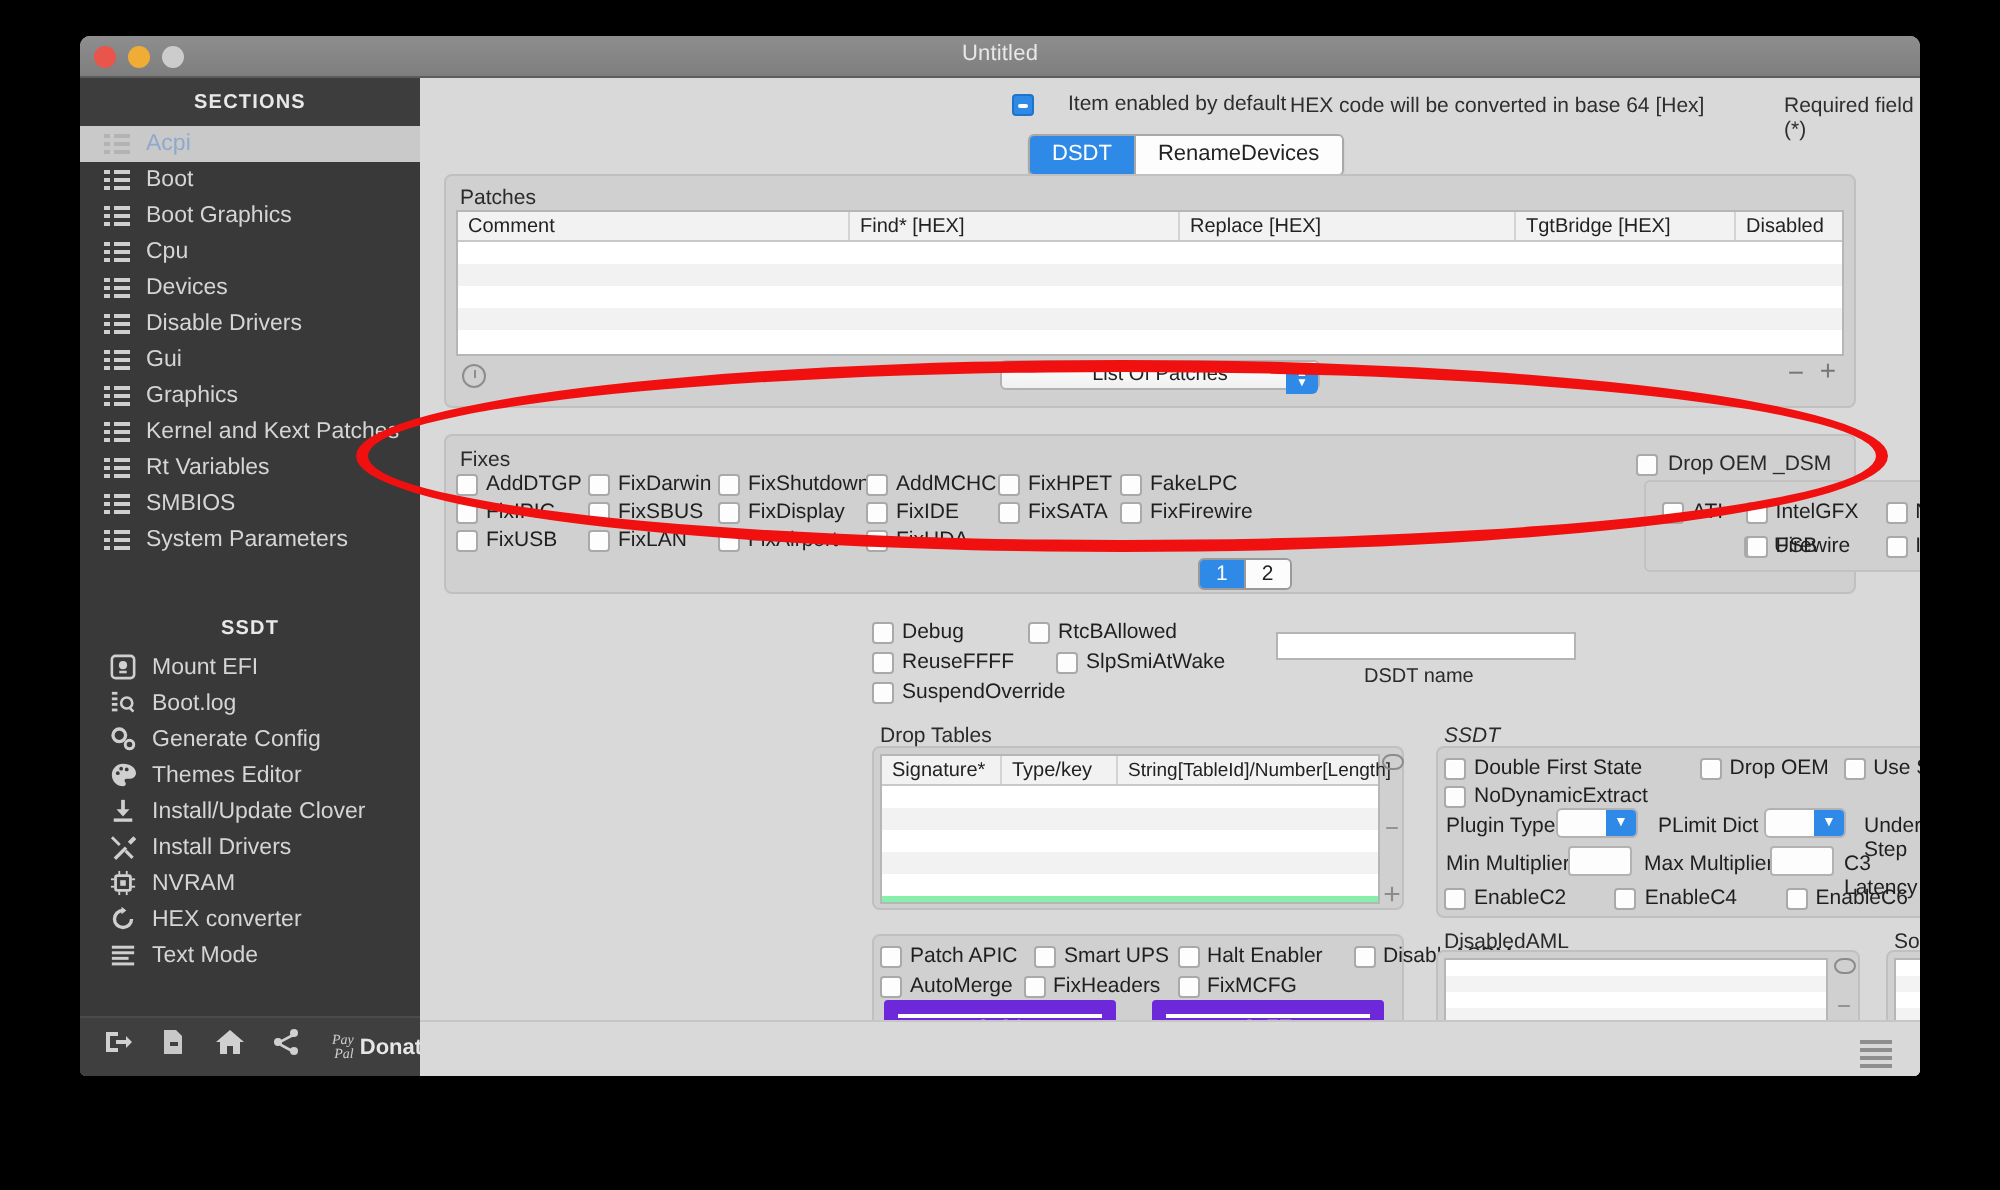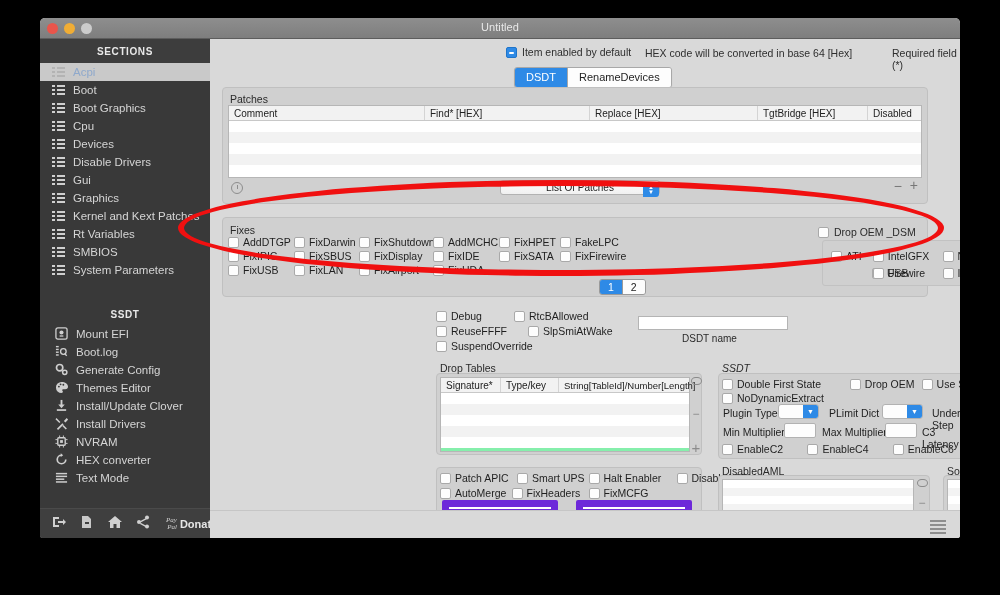--- a/index.html
+++ b/index.html
@@ -88,21 +88,21 @@
 
   
   #main { flex: 1 1 auto; background: #d9d9d9; position: relative; }
 
   #top-strip {
     height: 36px; position: relative;
   }
   .top-note { position: absolute; font-size: 10.5px; color: #2e2e2e; top: 8px; }
   #note-hex { left: 435px; }
   #note-req { left: 682px; }
-  .top-chk { position: absolute; left: 296px; top: 7px; display: flex; align-items: center; gap: 5px; }
+  .top-chk { position: absolute; left: 296px; top: 7px; display: flex; align-items: center; gap: 17px; }
   .mixedbox {
     width: 11px; height: 11px; border-radius: 2px; background: #2e8ae6;
     position: relative; border: 1px solid #1f74c9;
   }
   .mixedbox::after {
     content:""; position: absolute; left: 2px; right: 2px; top: 4px;
     height: 2px; background: #fff; border-radius: 1px;
   }
   .top-chk span { font-size: 10.5px; color: #2e2e2e; }
 

